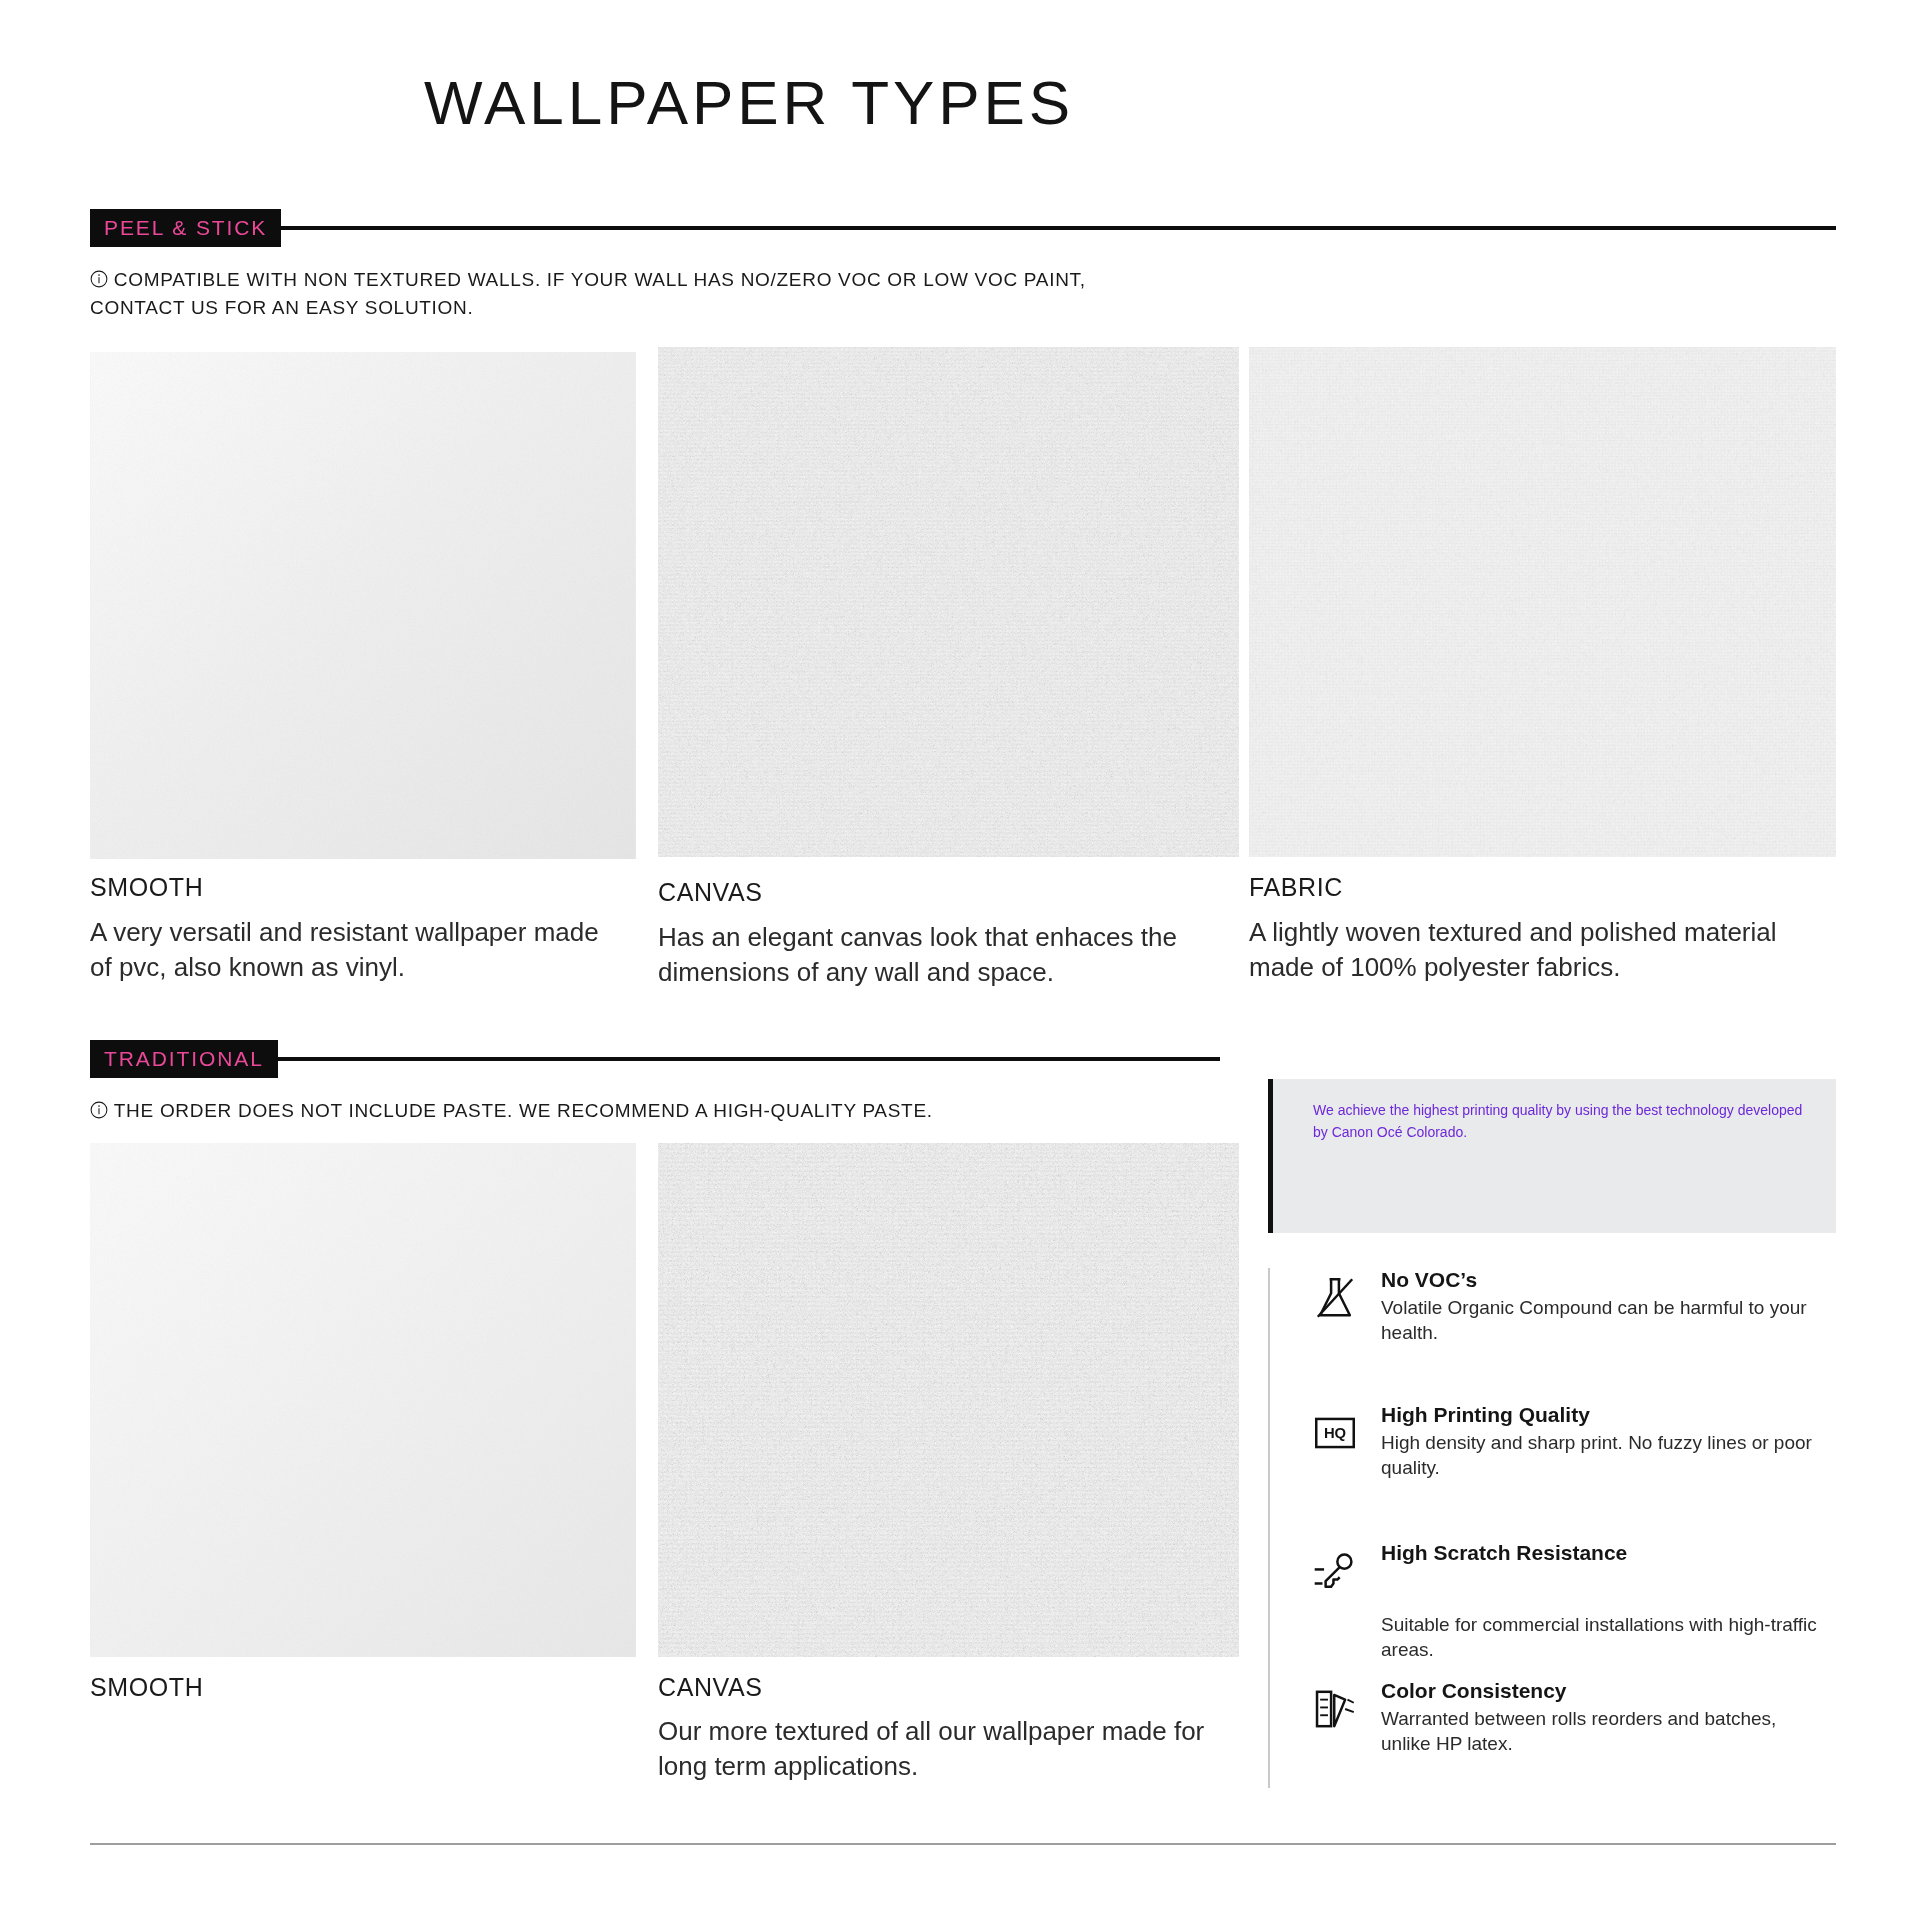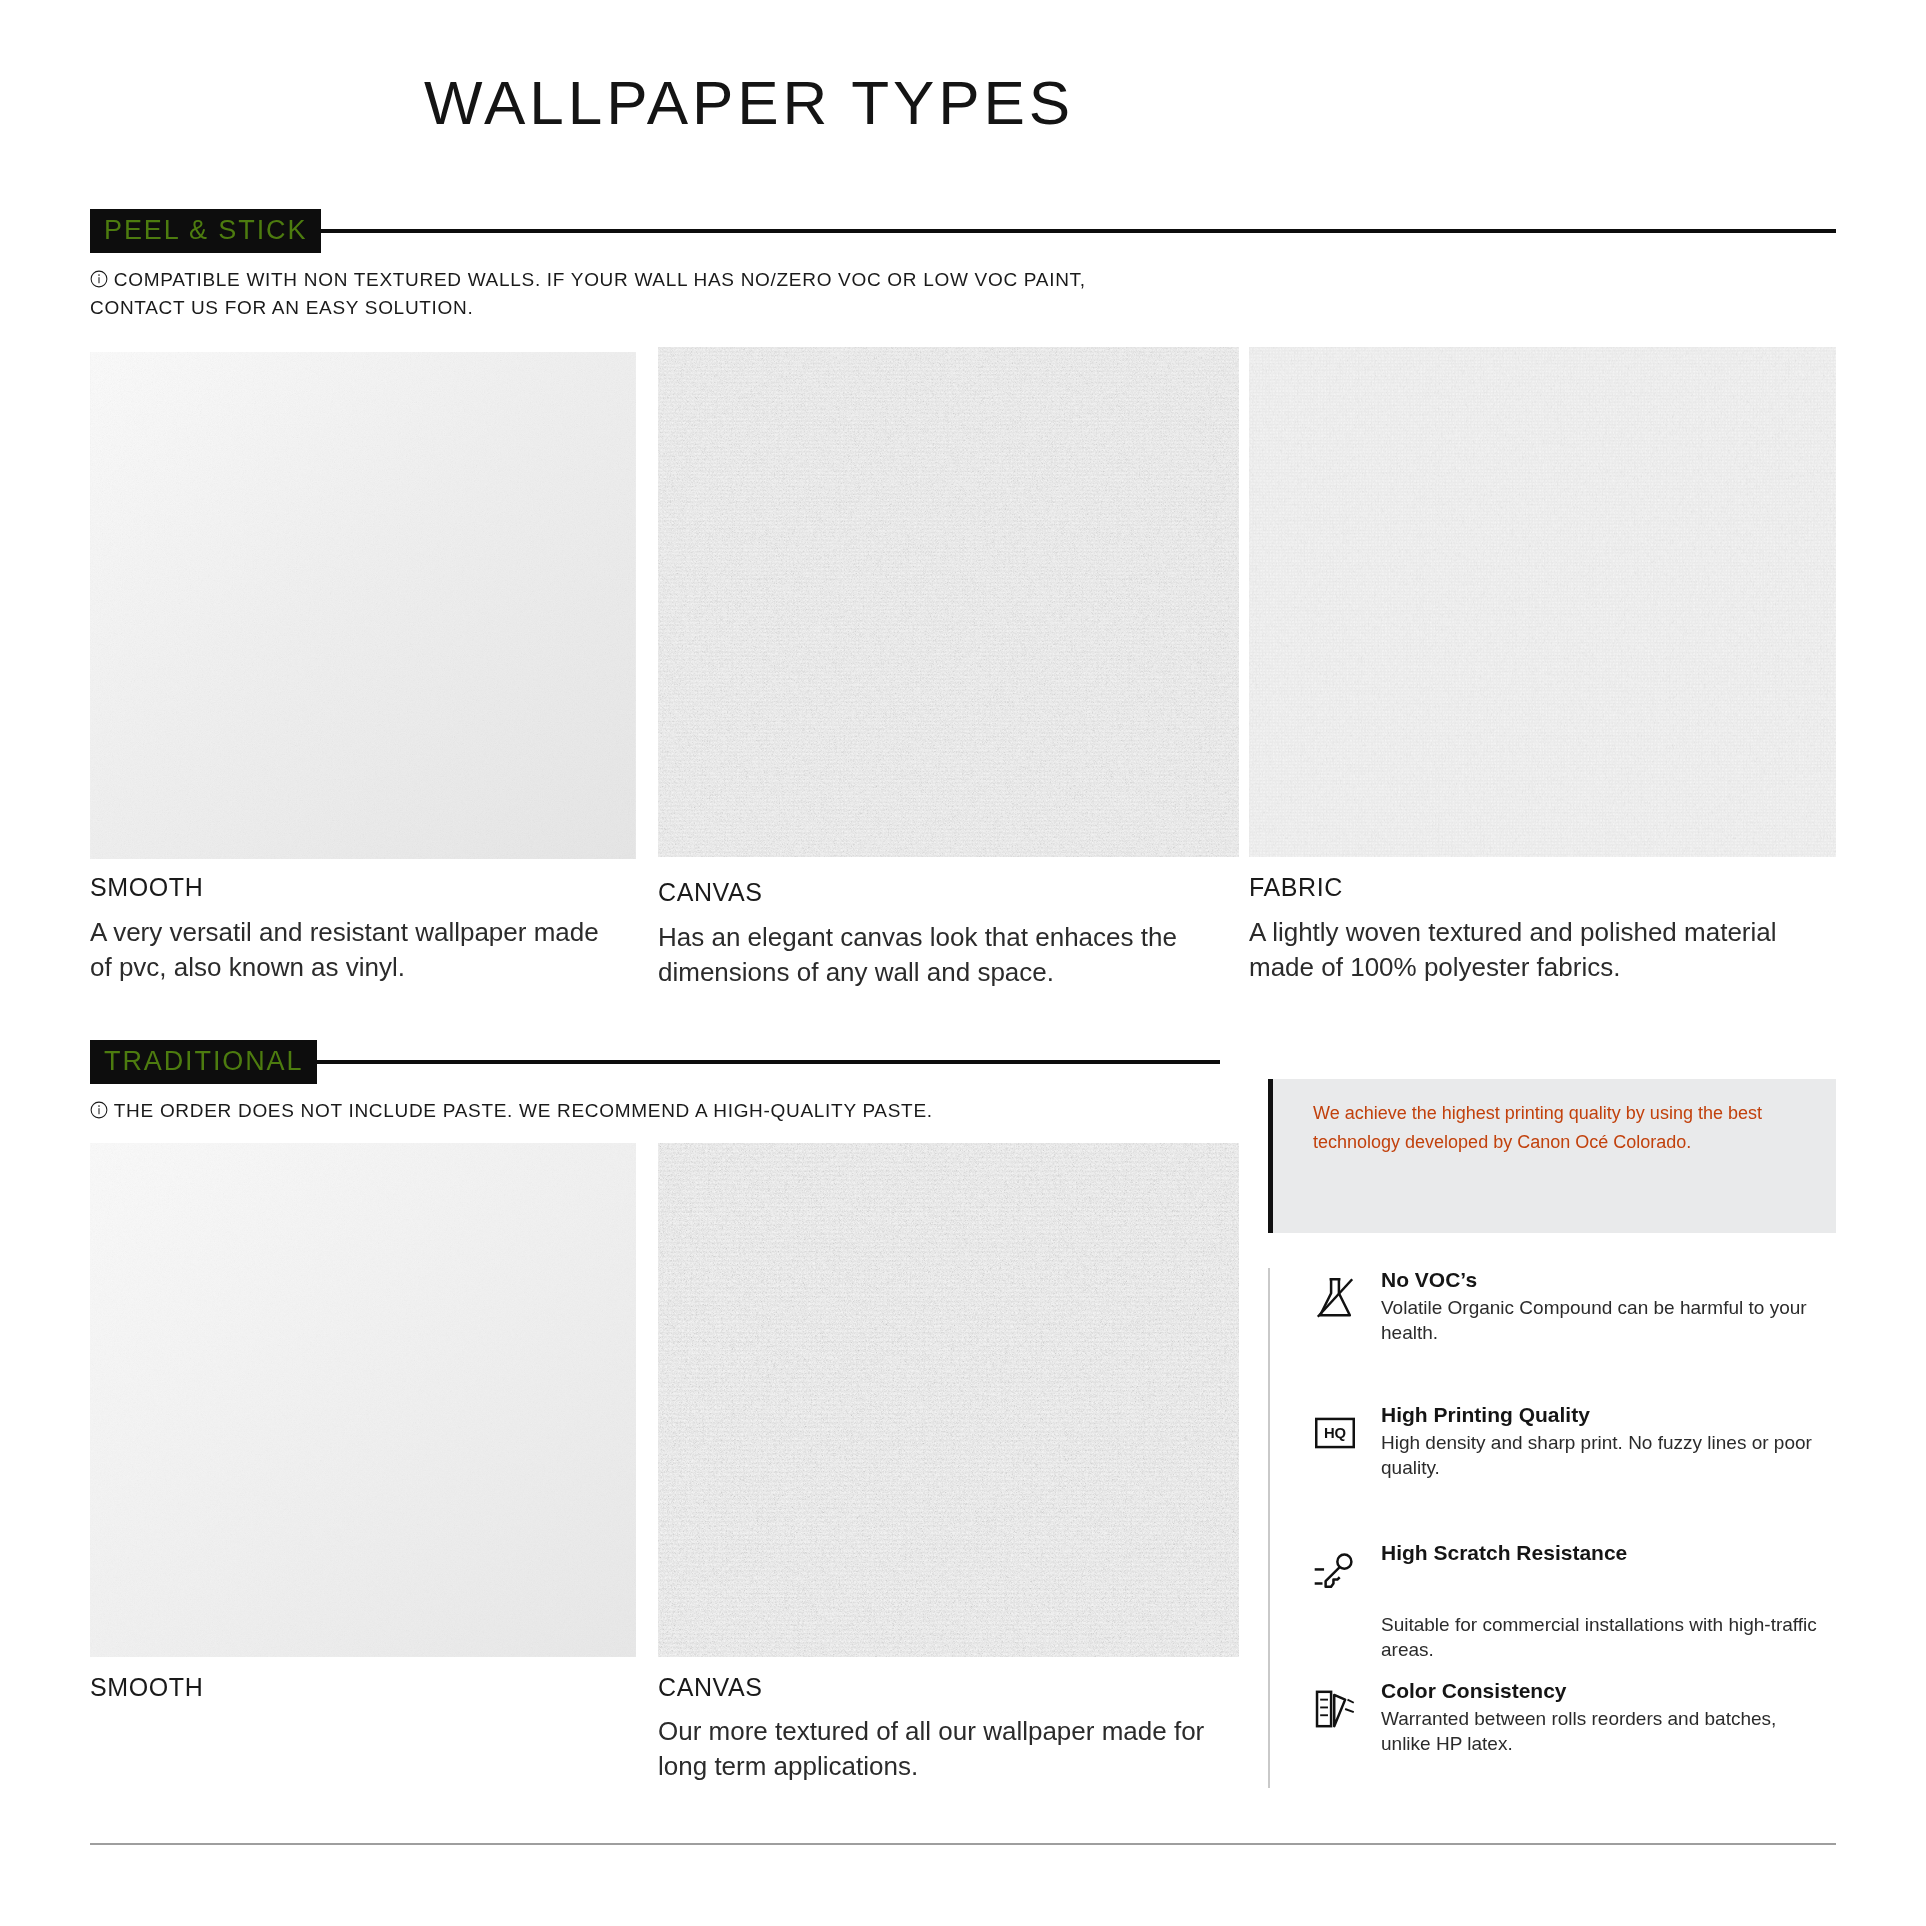--- a/index.html
+++ b/index.html
@@ -36,22 +36,22 @@
   }
 
   
   .section-header {
     position: absolute;
     display: flex;
     align-items: center;
   }
   .section-tag {
     background: #0d0d0d;
-    color: #4d7c0f;
-    font-size: 27px;
+    color: #ec4899;
+    font-size: 21px;
     letter-spacing: 1.9px;
     padding: 8.3px 14px 8.3px 14px;
     line-height: 1;
     white-space: nowrap;
   }
   .section-rule {
     height: 4.5px;
     background: #0d0d0d;
     margin-left: 0px;
   }
@@ -96,23 +96,23 @@
 
   
   .quote-box {
     position: absolute;
     background: #e9eaeb;
     border-left: 5.8px solid #111;
     box-sizing: border-box;
   }
   .quote-text {
     position: absolute;
-    font-size: 18px;
+    font-size: 14px;
     line-height: 1.6;
-    color: #c2410c;
+    color: #6d28d9;
   }
 
   
   .feature-divider {
     position: absolute;
     width: 1.9px;
     background: #c9c9c9;
   }
   .feature {
     position: absolute;

